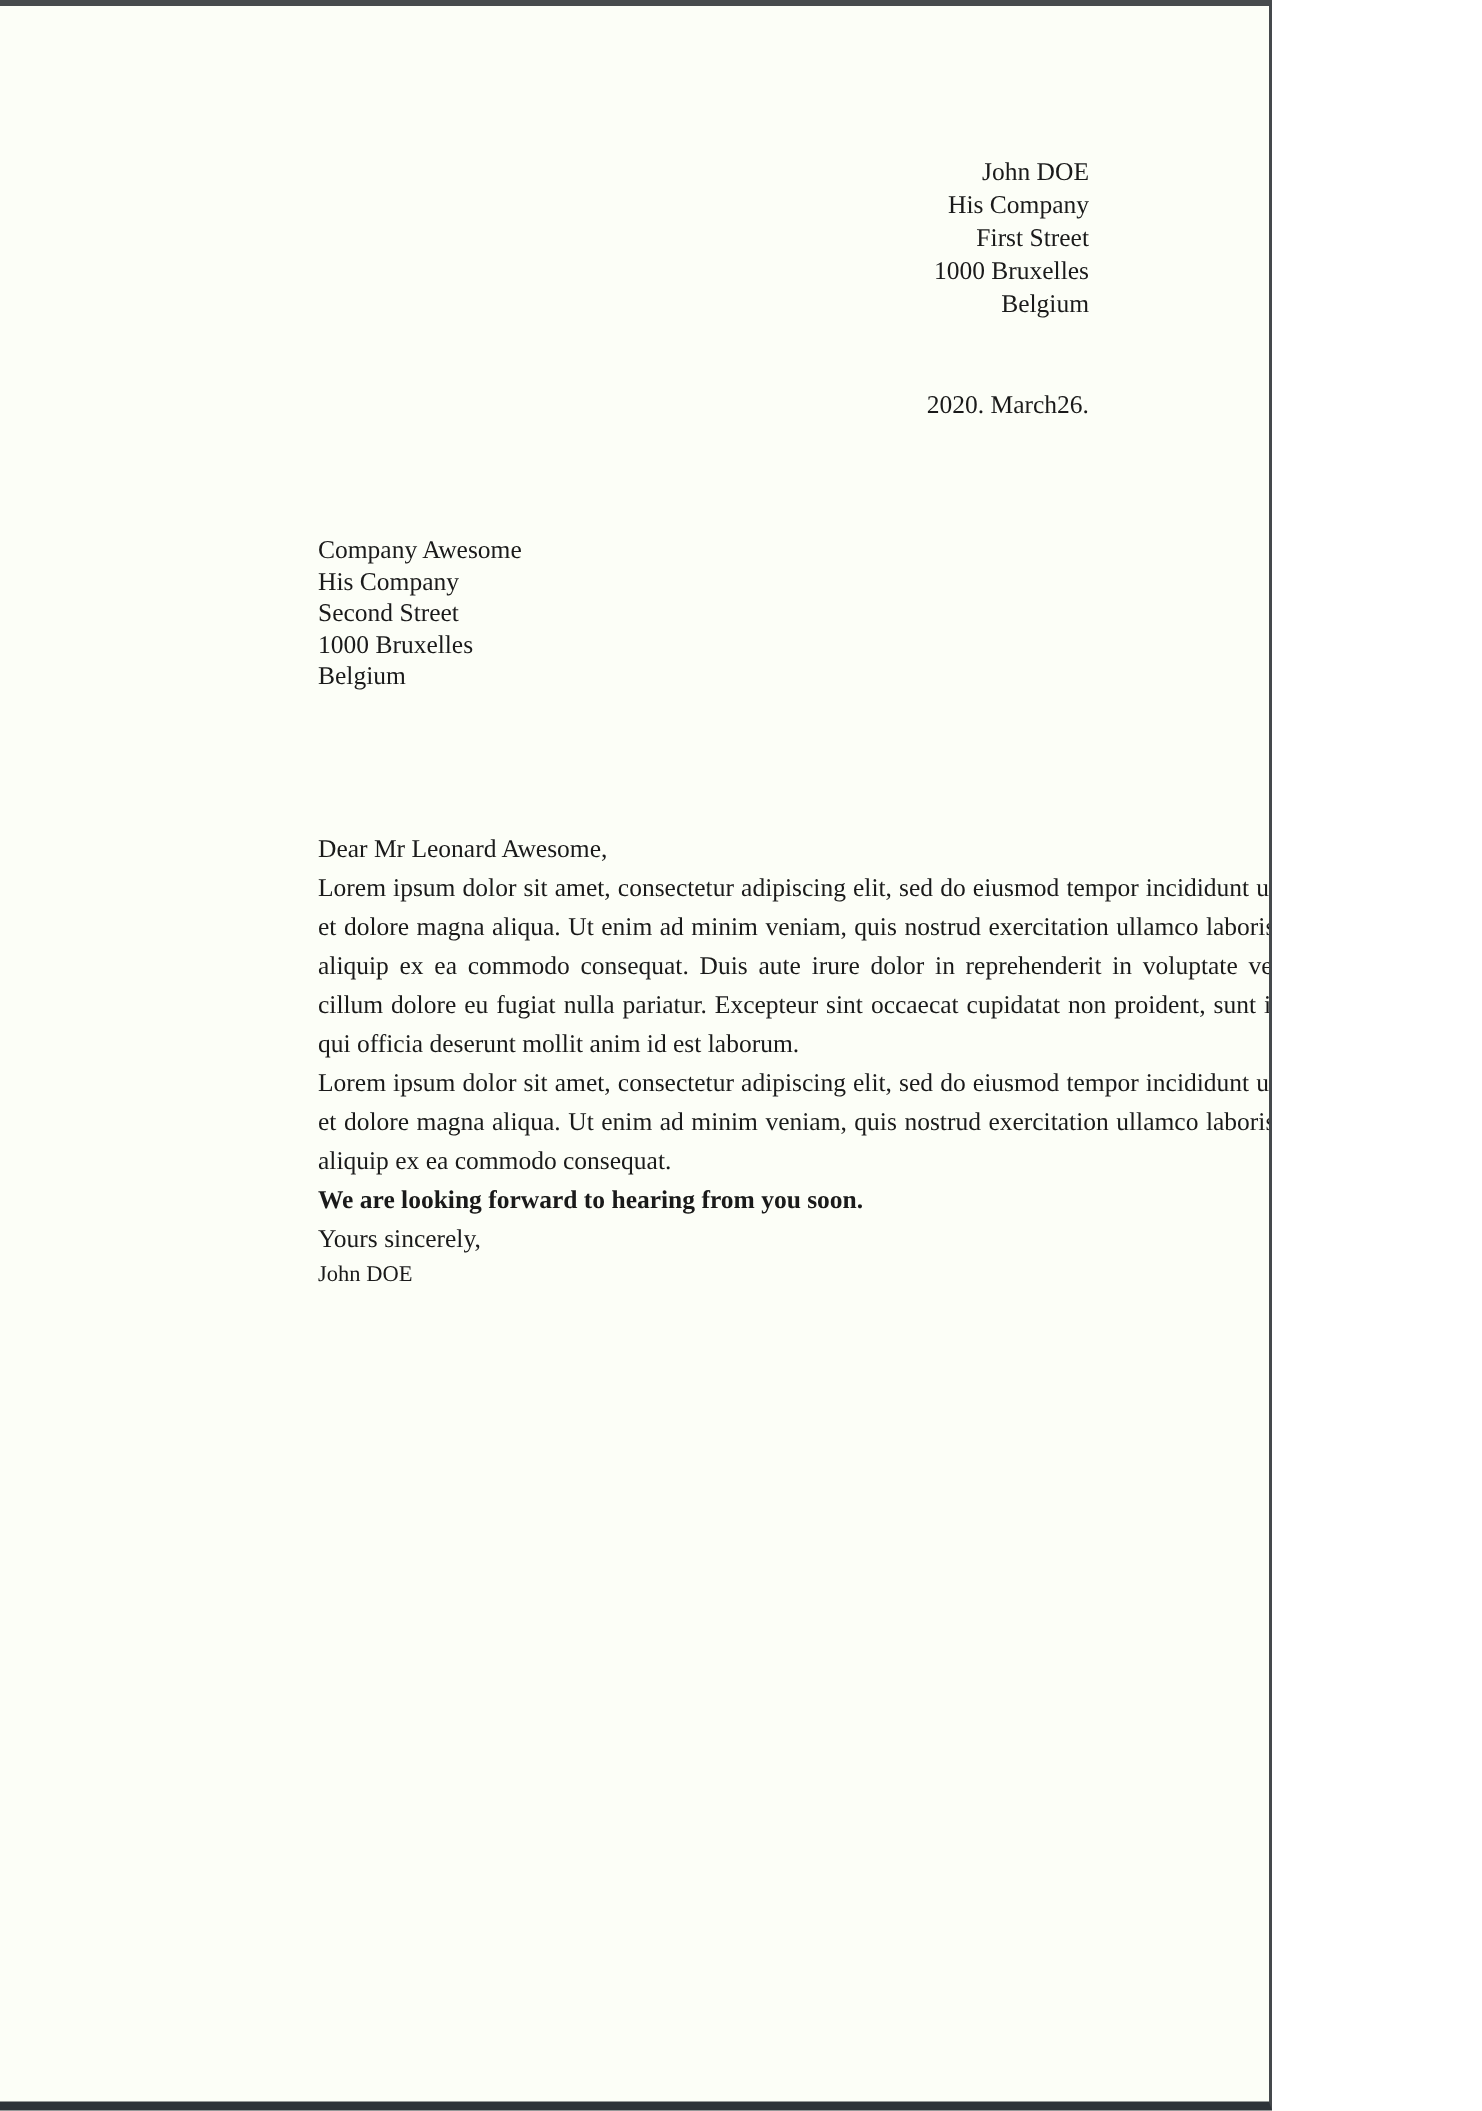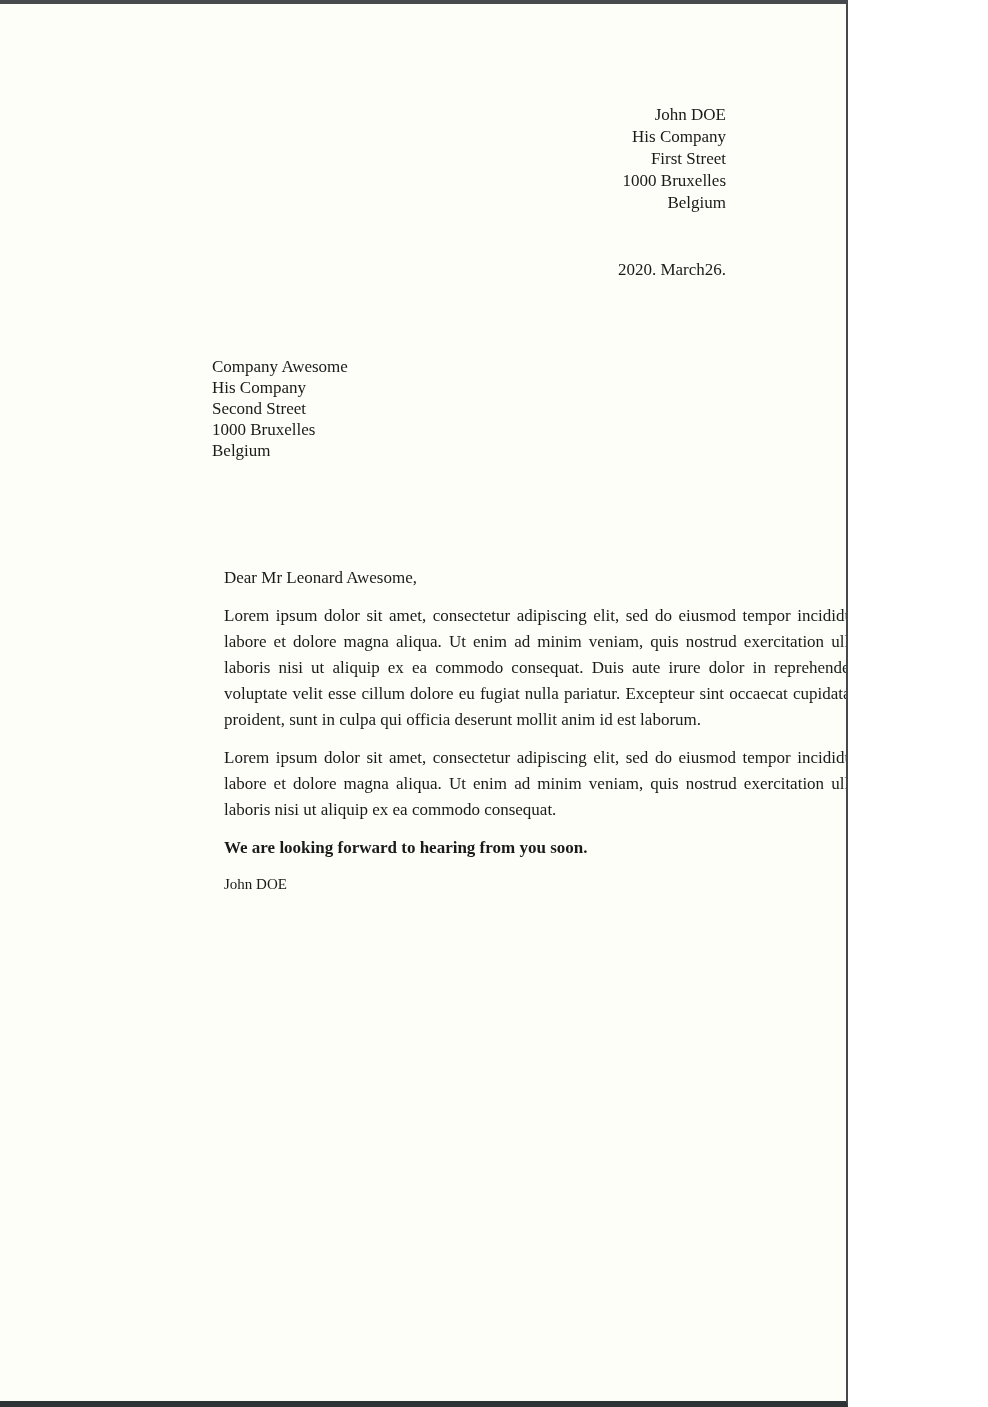--- a/index.html
+++ b/index.html
@@ -80,21 +80,21 @@
     line-height: 21px;
   }
   .letter-body {
     position: absolute;
     top: 549px;
     left: 212px;
     width: 686px;
     font-size: 17px;
     line-height: 26px;
   }
-  .letter-body p { margin: 12px; }
+  .letter-body p { margin: 0; }
   .salutation { margin: 0; }
   .para-justified { text-align: justify; }
   .para-1 { margin-top: 21px; }
   .para-2 { margin-top: 26px; }
   .para-3 { margin-top: 24px; font-weight: bold; }
   .closing { margin-top: 23px; }
   .signature {
     margin-top: 21px;
     font-size: 15px;
     line-height: 22px;
@@ -123,16 +123,17 @@
     <div>Second Street</div>
     <div>1000 Bruxelles</div>
     <div>Belgium</div>
   </div>
 
   <div class="letter-body">
     <p class="salutation">Dear Mr Leonard Awesome,</p>
     <p class="para-justified para-1">Lorem ipsum dolor sit amet, consectetur adipiscing elit, sed do eiusmod tempor incididunt ut labore et dolore magna aliqua. Ut enim ad minim veniam, quis nostrud exercitation ullamco laboris nisi ut aliquip ex ea commodo consequat. Duis aute irure dolor in reprehenderit in voluptate velit esse cillum dolore eu fugiat nulla pariatur. Excepteur sint occaecat cupidatat non proident, sunt in culpa qui officia deserunt mollit anim id est laborum.</p>
     <p class="para-justified para-2">Lorem ipsum dolor sit amet, consectetur adipiscing elit, sed do eiusmod tempor incididunt ut labore et dolore magna aliqua. Ut enim ad minim veniam, quis nostrud exercitation ullamco laboris nisi ut aliquip ex ea commodo consequat.</p>
     <p class="para-3">We are looking forward to hearing from you soon.</p>
+    <p class="closing">Yours sincerely,</p>
     <p class="signature">John DOE</p>
   </div>
 
 </div>
 
 </body></html>

